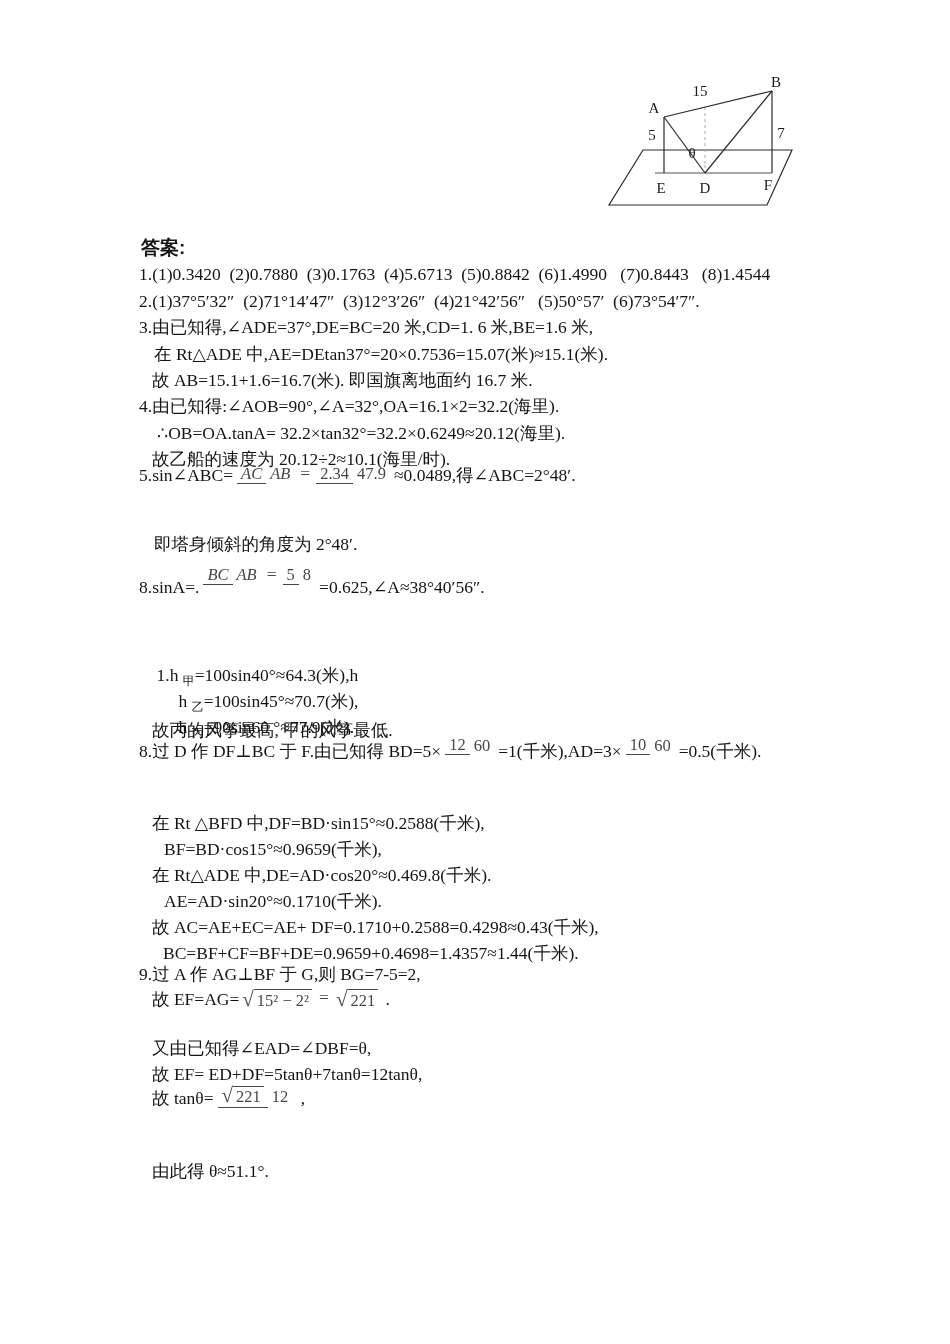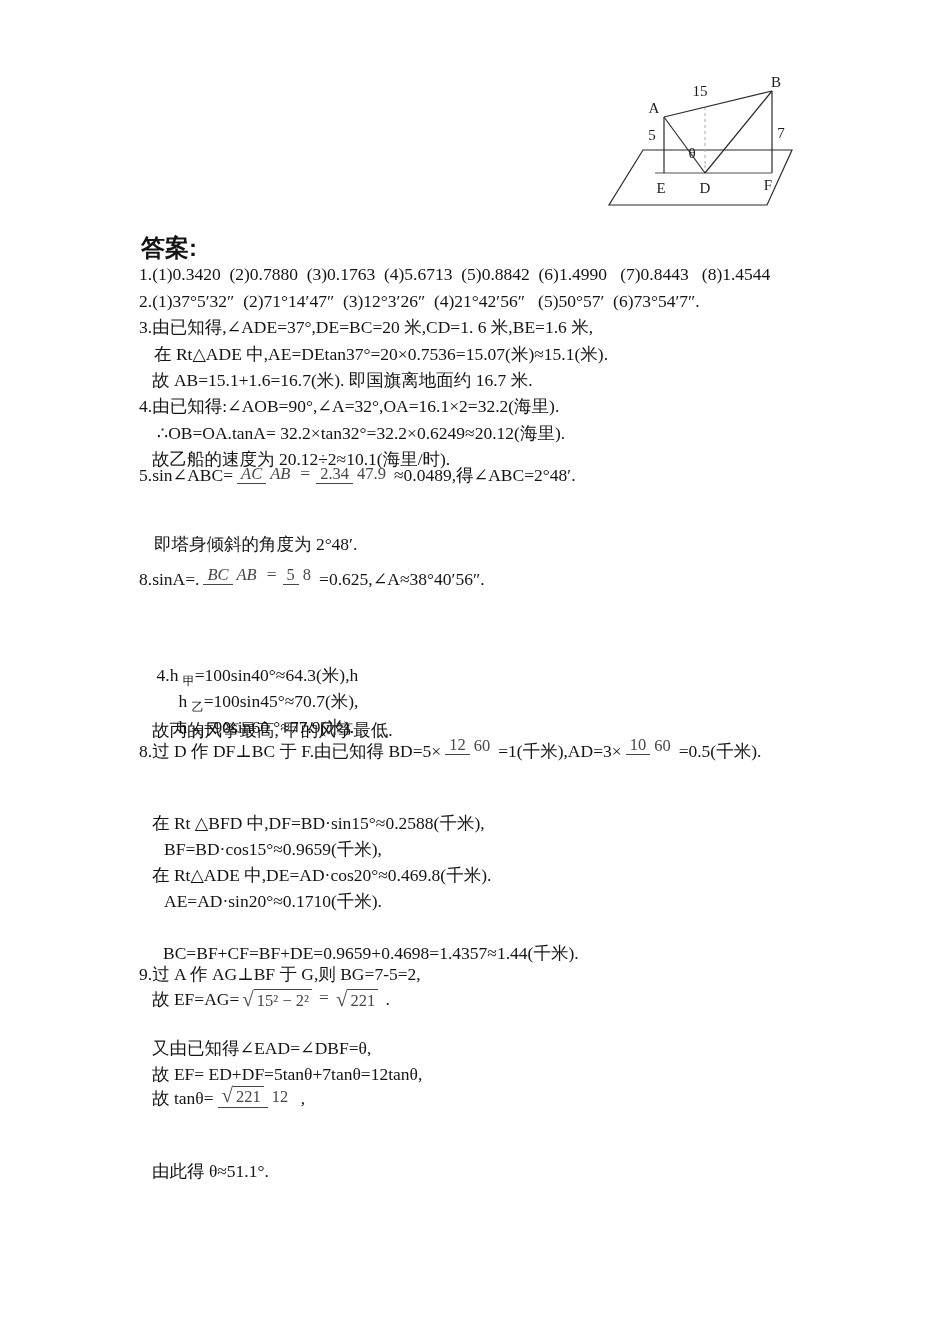--- a/index.html
+++ b/index.html
@@ -1,28 +1,28 @@
 <!DOCTYPE html>
 <html><head>
 <meta charset="utf-8">
 <style>
   html,body{margin:0;padding:0;background:#ffffff;}
   .page{position:relative;width:950px;height:1344px;background:#ffffff;overflow:hidden;
         font-family:"Liberation Serif","DejaVu Serif",serif;color:#141414;}
   .tline{position:absolute;font-size:17.5px;line-height:23px;white-space:pre;}
-  .heading{font-weight:bold;font-size:24px;font-family:"Liberation Sans","DejaVu Sans",sans-serif;}
+  .heading{font-weight:bold;font-size:19px;font-family:"Liberation Sans","DejaVu Sans",sans-serif;}
   .frow{display:flex;align-items:flex-end;}
   .eqg{display:inline-flex;align-items:center;color:#474747;margin:0 4px;}
   .eqg .eqs{margin:0 6px;}
   .frac{display:inline-flex;flex-direction:row;align-items:center;font-size:16.5px;line-height:19px;}
   .frac .num{padding:0 4px;border-bottom:1.4px solid #474747;}
   .frac .den{padding:0 4px;}
   .it{font-style:italic;}
   .mb2{margin-bottom:2px;}
-  .mb5{margin-bottom:5px;}
+  .mb5{margin-bottom:13px;}
   .mb8{margin-bottom:8px;}
   .sqrt{display:inline-flex;align-items:flex-start;color:#474747;margin:0 3px;}
   .rsign{font-size:21px;line-height:21px;}
   .rbody{border-top:1.4px solid #474747;padding:0 3px;font-size:16.5px;line-height:21px;}
   .cjksub{font-size:12px;vertical-align:-4px;}
   .diagram{position:absolute;left:600px;top:60px;}
   .diagram text{font-family:"Liberation Serif","DejaVu Serif",serif;font-size:15px;fill:#1b1b1b;}
   .dline{stroke:#2b2b2b;stroke-width:1.2;fill:none;}
   .gline{stroke:#8a8a8a;stroke-width:1.4;fill:none;}
   .dashline{stroke:#aaaaaa;stroke-width:1;stroke-dasharray:3,3;fill:none;}
@@ -93,21 +93,21 @@
       <span class="eqs">=</span>
       <span class="frac">
         <span class="num">5</span>
         <span class="den">8</span>
       </span>
     </span>
     <span>=0.625,∠A≈38°40′56″.</span>
   </div>
 
   <div class="tline" style="left:139px;top:641px">
-    <span>4.h </span><sub class="cjksub">甲</sub><span>=100sin40°≈64.3(米),h</span>
+    <span>1.h </span><sub class="cjksub">甲</sub><span>=100sin40°≈64.3(米),h</span>
   </div>
   <div class="tline" style="left:161px;top:667px">
     <span>h </span><sub class="cjksub">乙</sub><span>=100sin45°≈70.7(米),</span>
   </div>
   <div class="tline" style="left:161px;top:693px">
     <span>h </span><sub class="cjksub">丙</sub><span>=90sin60 °≈77.9(米).</span>
   </div>
   <div class="tline" style="left:152px;top:719px">故丙的风筝最高, 甲的风筝最低.</div>
 
   <div class="tline frow" style="left:139px;top:735px">
@@ -124,20 +124,21 @@
         <span class="num">10</span>
         <span class="den">60</span>
       </span>
     </span>
     <span>=0.5(千米).</span>
   </div>
   <div class="tline" style="left:152px;top:812px">在 Rt △BFD 中,DF=BD·sin15°≈0.2588(千米),</div>
   <div class="tline" style="left:164px;top:838px">BF=BD·cos15°≈0.9659(千米),</div>
   <div class="tline" style="left:152px;top:864px">在 Rt△ADE 中,DE=AD·cos20°≈0.469.8(千米).</div>
   <div class="tline" style="left:164px;top:890px">AE=AD·sin20°≈0.1710(千米).</div>
+  <div class="tline" style="left:152px;top:916px">故 AC=AE+EC=AE+ DF=0.1710+0.2588=0.4298≈0.43(千米),</div>
   <div class="tline" style="left:163px;top:942px">BC=BF+CF=BF+DE=0.9659+0.4698=1.4357≈1.44(千米).</div>
 
   <div class="tline" style="left:139px;top:963px">9.过 A 作 AG⊥BF 于 G,则 BG=7-5=2,</div>
 
   <div class="tline frow" style="left:152px;top:986px">
     <span>故 EF=AG=</span>
     <span class="sqrt mb2">
       <span class="rsign">√</span>
       <span class="rbody">15² − 2²</span>
     </span>

